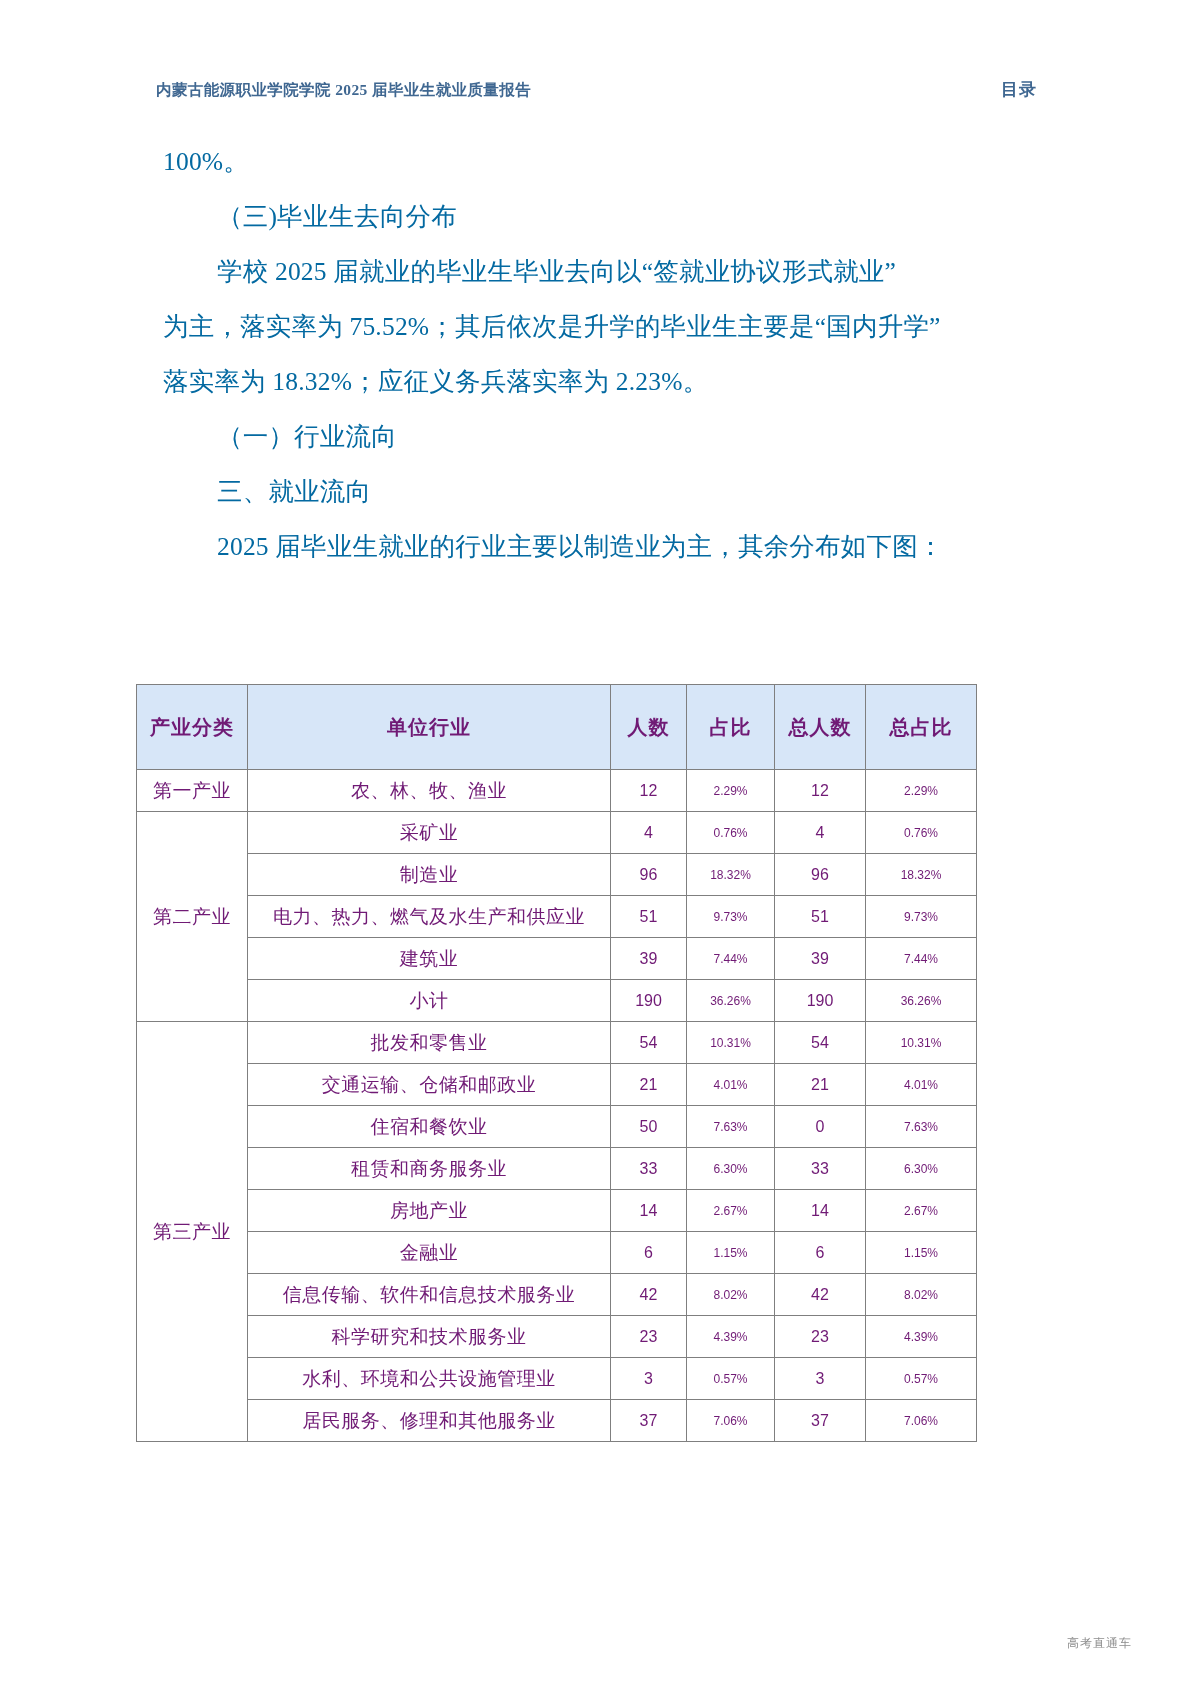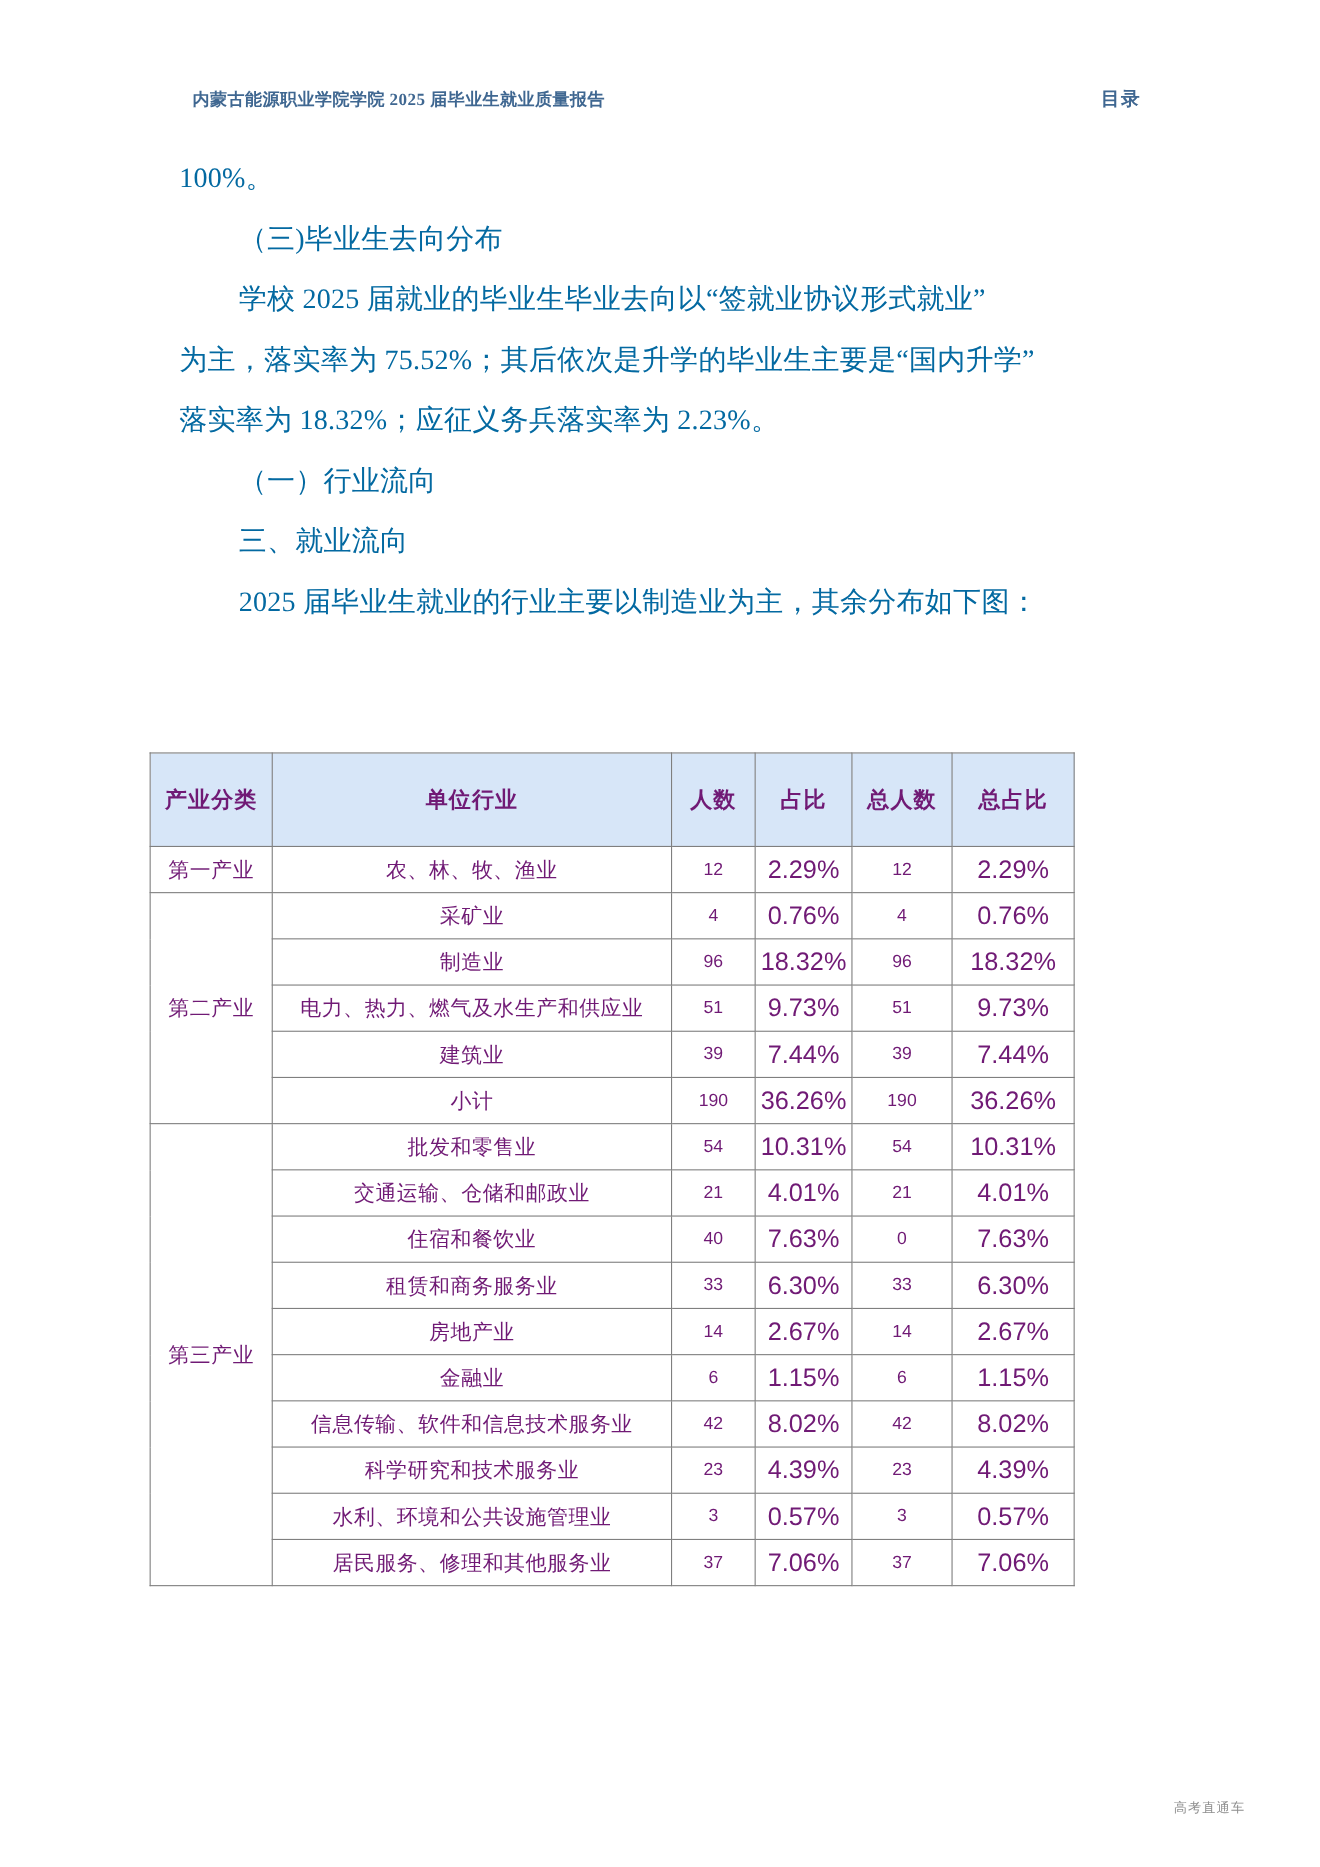--- a/index.html
+++ b/index.html
@@ -18,21 +18,21 @@
   .page {
     position: absolute;
     inset: 0;
     padding: 0;
   }
 
   
   .doc-header {
     position: absolute;
     top: 78px;
-    left: 175px;
+    left: 156px;
     right: 145px;
     display: flex;
     align-items: baseline;
     justify-content: space-between;
     font-size: 15.5px;
     font-weight: bold;
     color: #3f6791;
     letter-spacing: 0.4px;
   }
   .doc-header .header-right {
@@ -105,21 +105,21 @@
   }
   table.ind td.name {
     font-size: 19px;
     letter-spacing: 0.5px;
   }
   table.ind td.num {
     font-size: 16px;
     font-family: "Liberation Sans", sans-serif;
   }
   table.ind td.pct {
-    font-size: 23px;
+    font-size: 12px;
     font-family: "Liberation Sans", sans-serif;
   }
 
   
   .watermark {
     position: absolute;
     right: 68px;
     bottom: 45px;
     font-size: 12px;
     color: #8e8e8e;
@@ -223,21 +223,21 @@
           </tr>
           <tr>
             <td class="name">交通运输、仓储和邮政业</td>
             <td class="num">21</td>
             <td class="pct">4.01%</td>
             <td class="num">21</td>
             <td class="pct">4.01%</td>
           </tr>
           <tr>
             <td class="name">住宿和餐饮业</td>
-            <td class="num">40</td>
+            <td class="num">50</td>
             <td class="pct">7.63%</td>
             <td class="num">0</td>
             <td class="pct">7.63%</td>
           </tr>
           <tr>
             <td class="name">租赁和商务服务业</td>
             <td class="num">33</td>
             <td class="pct">6.30%</td>
             <td class="num">33</td>
             <td class="pct">6.30%</td>

